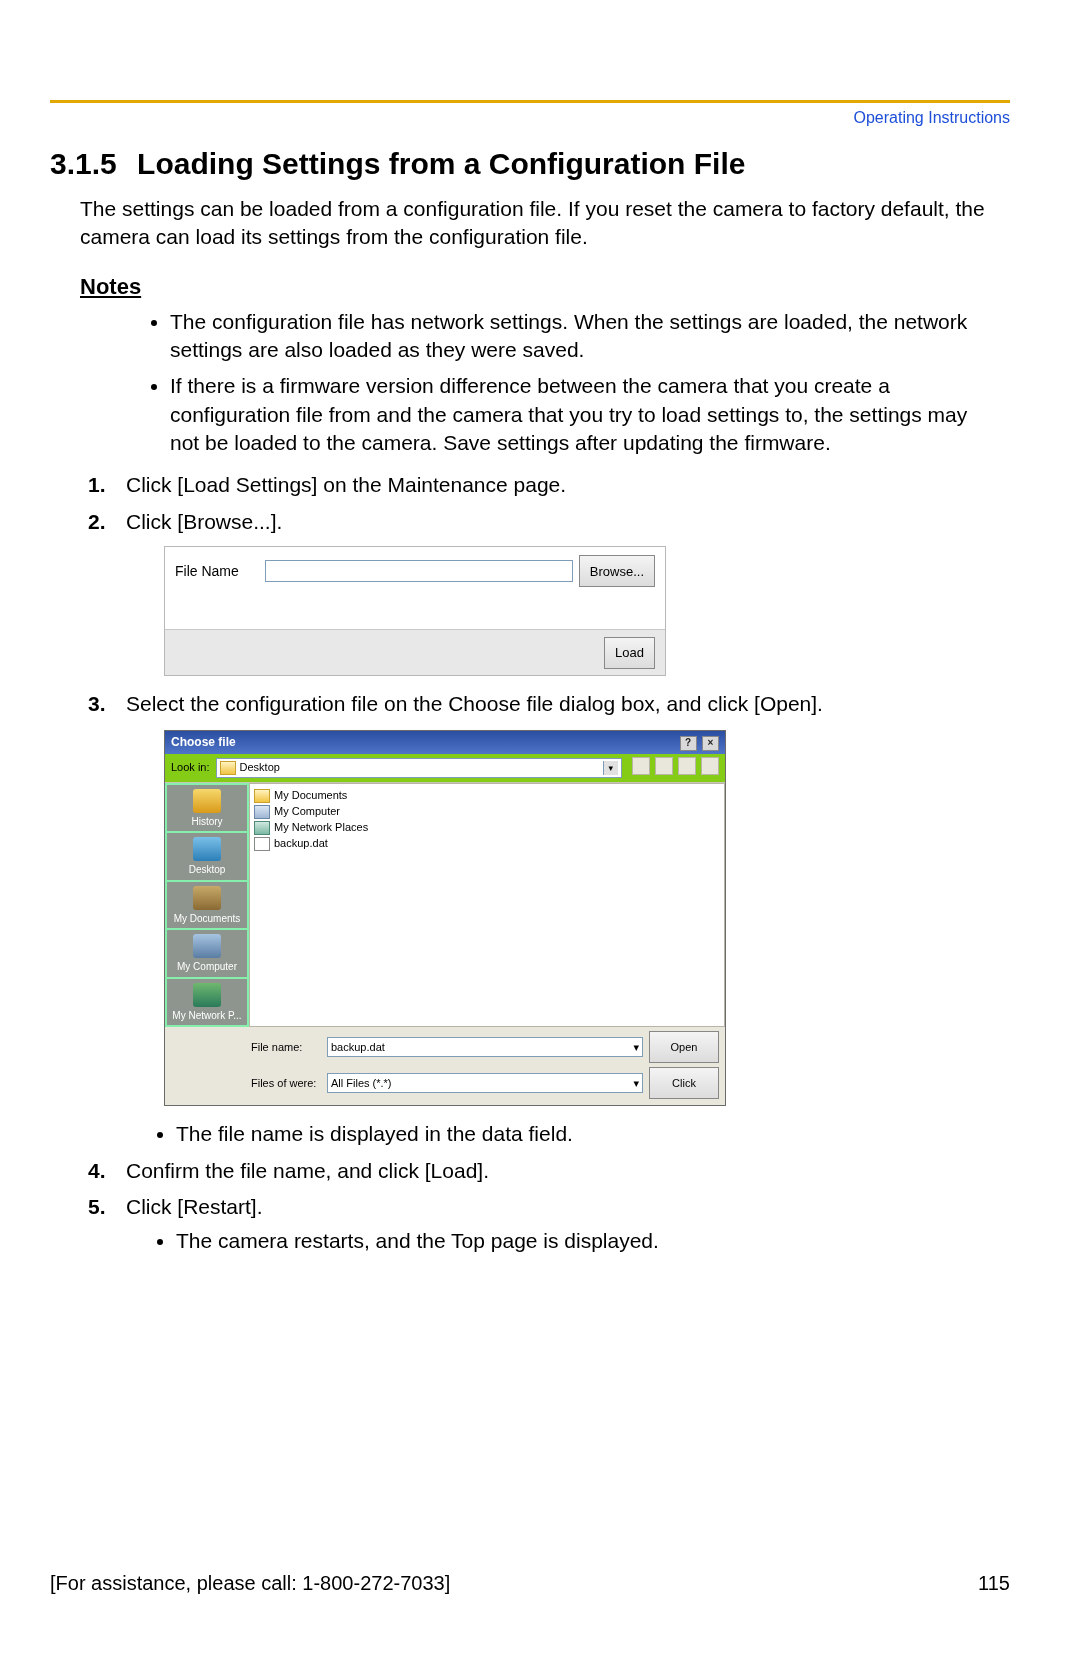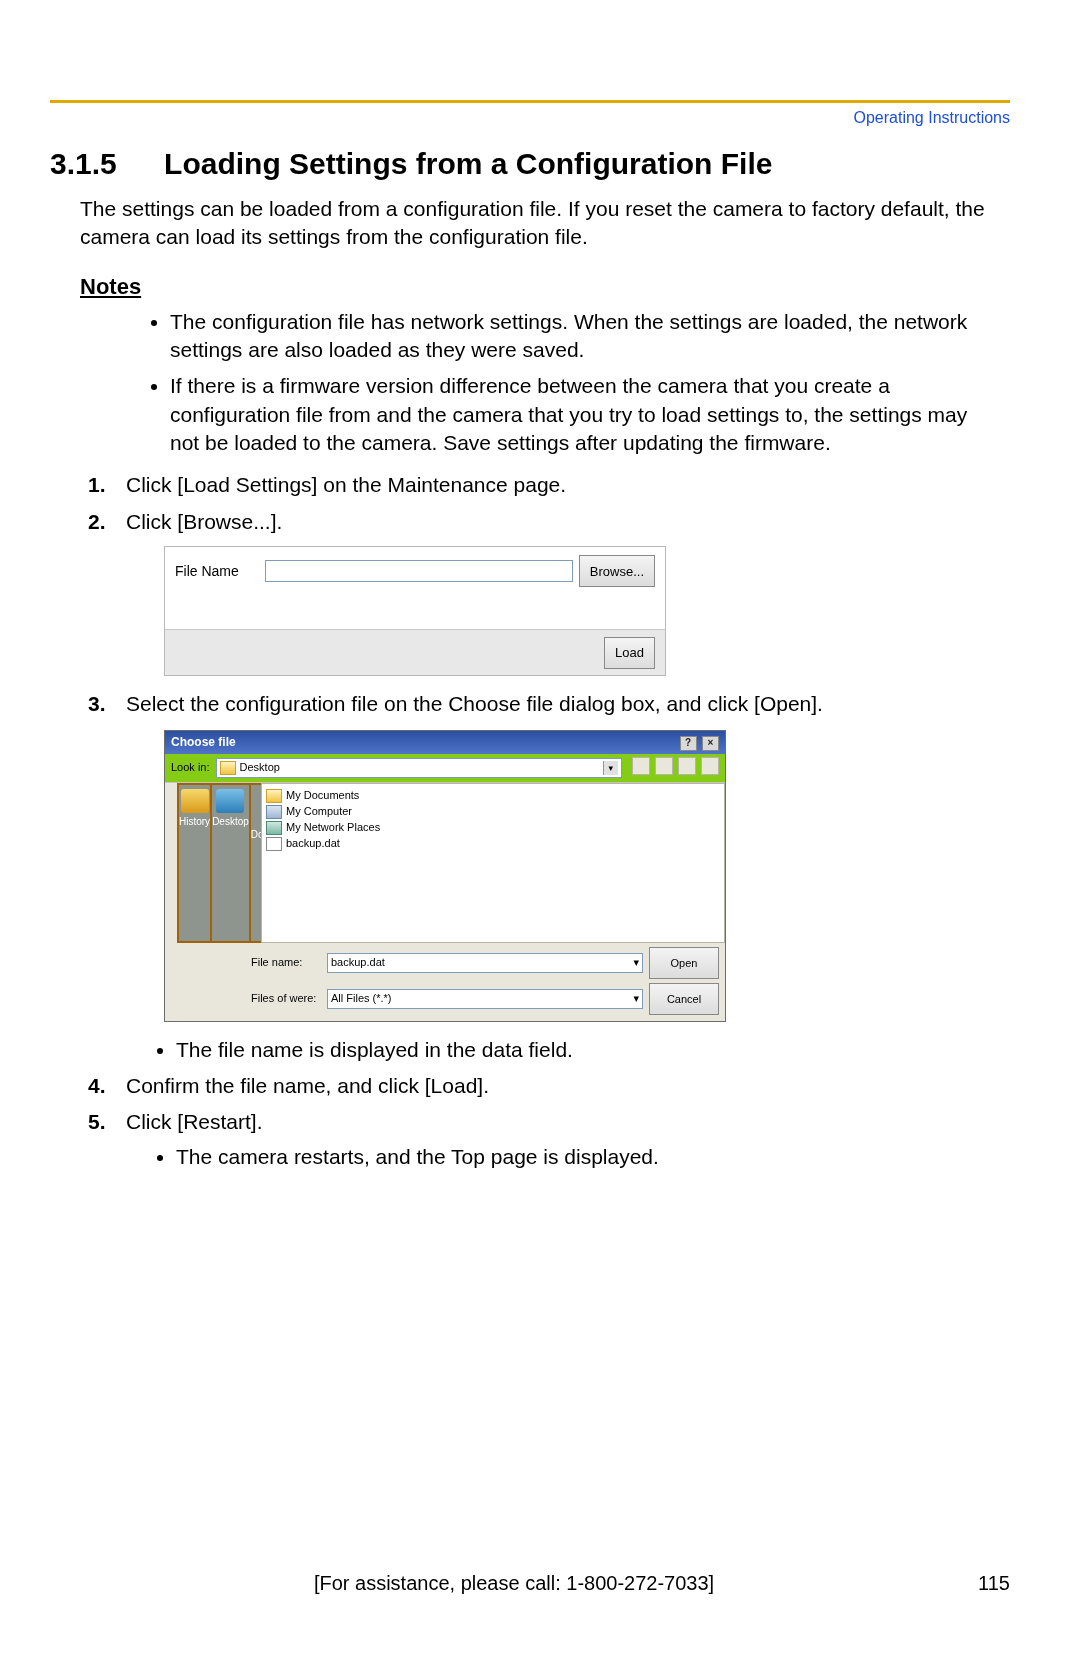--- a/index.html
+++ b/index.html
@@ -28,21 +28,21 @@
     margin-bottom: 20px;
     color: #1d4ed8;
   }
   h1.section-title {
     font-size: 30px;
     font-weight: bold;
     margin: 10px 0 14px 0;
   }
   .section-number {
     display: inline-block;
-    margin-right: 39px;
+    margin-right: 12px;
   }
   .intro {
     font-size: 21px;
     line-height: 1.35;
     margin: 0 0 18px 30px;
   }
   h2.notes-heading {
     font-size: 22px;
     font-weight: bold;
     text-decoration: underline;
@@ -209,26 +209,25 @@
     background: #e9e7dc;
     border: 1px solid #b8b5a6;
     margin-left: 2px;
   }
   .file-dialog .body {
     display: flex;
     background: #e9e7dc;
   }
   .places {
     width: 80px;
-    background: #a16207;
+    background: #86efac;
     padding: 2px;
     display: flex;
-    flex-direction: row;
+    flex-direction: column;
     gap: 2px;
-    margin-left: 12px;
   }
   .place {
     background: #8e948e;
     color: #fff;
     text-align: center;
     font-size: 10px;
     padding: 4px 0 3px 0;
   }
   .place .pico {
     width: 28px;
@@ -295,21 +294,20 @@
     position: absolute;
     bottom: 74px;
     left: 50px;
     right: 70px;
     display: flex;
     justify-content: space-between;
     font-size: 20px;
   }
   .page-footer .assist {
     flex: 1;
-    text-align: center;
   }
 </style>
 </head>
 <body>
 
 <div class="page">
 
   <div class="rule"></div>
   <div class="header-label">Operating Instructions</div>
 
@@ -418,21 +416,21 @@
             <span>backup.dat</span>
             <span class="drop" style="margin-left:auto">▾</span>
           </div>
           <button>Open</button>
 
           <label>Files of were:</label>
           <div class="fcombo">
             <span>All Files (*.*)</span>
             <span class="drop" style="margin-left:auto">▾</span>
           </div>
-          <button>Cancel</button>
+          <button>Click</button>
         </div>
       </div>
 
       <ul class="sub-list">
         <li>The file name is displayed in the data field.</li>
       </ul>
     </li>
 
     <li>Confirm the file name, and click [Load].</li>
     <li>

